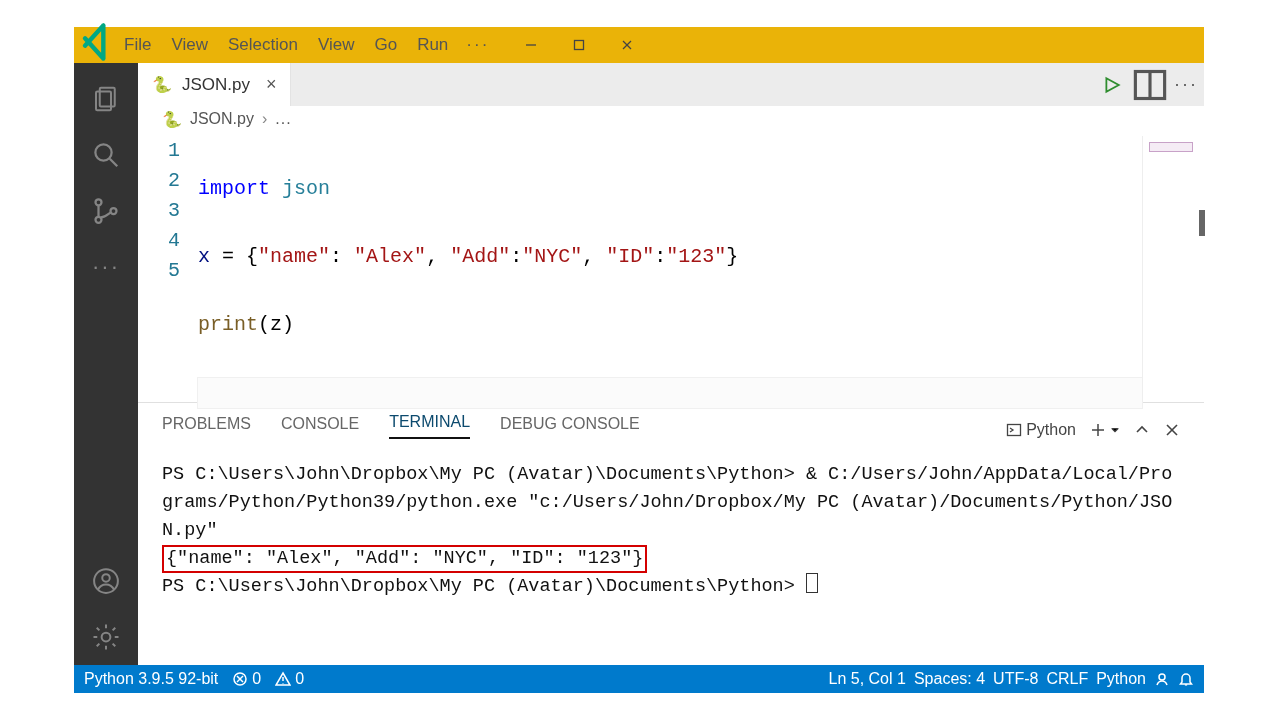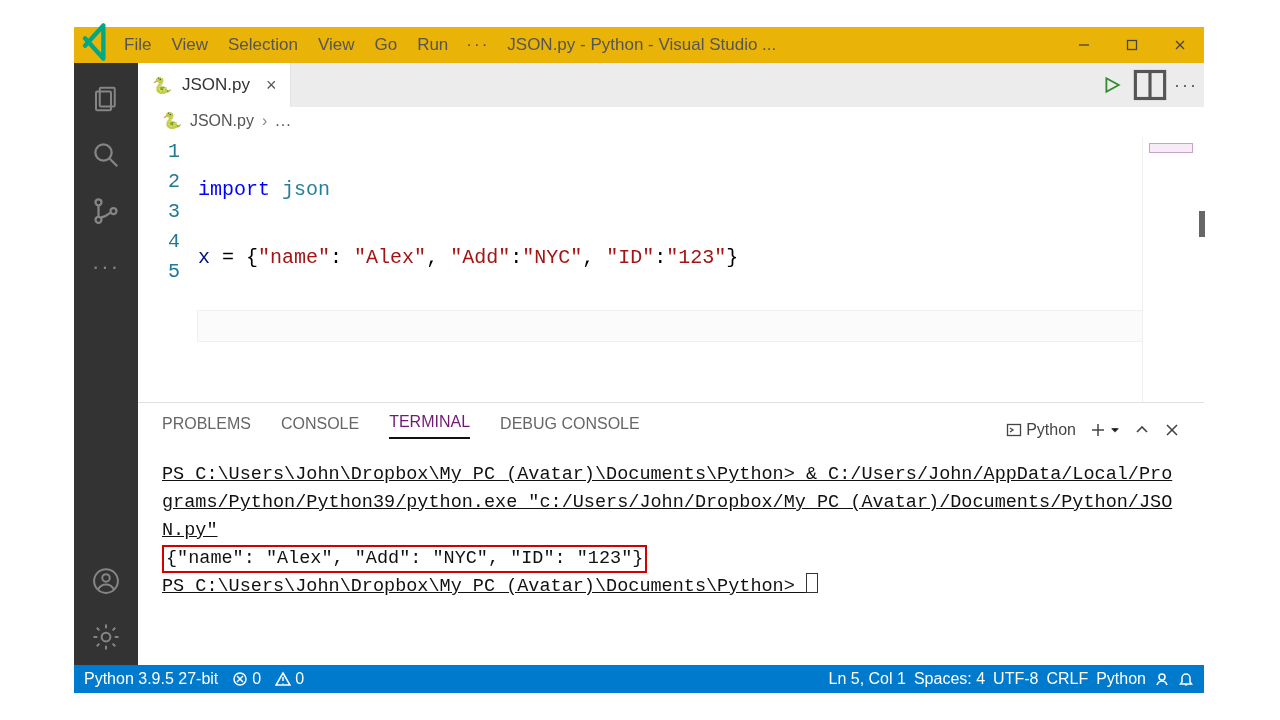--- a/index.html
+++ b/index.html
@@ -168,36 +168,35 @@
   }
   .panel-tabs {
     display:flex; align-items:flex-end; gap: 30px;
     padding: 10px 24px 0 24px;
     font-size: 16px;
     color:#666;
     height: 36px;
     justify-content: flex-end;
   }
   .ptab { padding-bottom:6px; }
-  .ptab.active { color:#701a75; border-bottom: 2px solid #111; }
+  .ptab.active { color:#0c4a6e; border-bottom: 2px solid #111; }
   .panel-ctrls { margin-left:auto; display:flex; align-items:center; gap:14px; color:#444;}
   .panel-ctrls .ico{display:inline-flex;align-items:center;gap:4px;}
   .panel-ctrls svg{width:16px;height:16px;}
 
   .term {
     flex:1;
     padding: 22px 24px 8px 24px;
     font-family: Consolas, "Courier New", monospace;
     font-size: 18.5px;
     line-height: 28px;
     color:#111;
     white-space: pre-wrap;
     word-break: break-all;
     overflow:hidden;
-    text-decoration:underline;
   }
   .term-out-box {
     display:inline-block;
     border: 2px solid #d40000;
     padding: 0 2px;
     line-height: 24px;
   }
   .term-cursor{
     display:inline-block;
     width:12px;height:20px;
@@ -233,21 +232,20 @@
     </div>
     <div class="tb-menus">
       <span class="tb-menu-item">File</span>
       <span class="tb-menu-item">View</span>
       <span class="tb-menu-item">Selection</span>
       <span class="tb-menu-item">View</span>
       <span class="tb-menu-item">Go</span>
       <span class="tb-menu-item">Run</span>
     </div>
     <div class="tb-ellipsis">···</div>
-    <div class="tb-title">JSON.py - Python - Visual Studio ...</div>
     <div class="tb-ctrl">
       <svg viewBox="0 0 14 14" stroke="currentColor" stroke-width="1.3">
           <line x1="2" y1="7" x2="12" y2="7"></line>
         </svg>
     </div>
     <div class="tb-ctrl">
       <svg viewBox="0 0 14 14" stroke="currentColor" stroke-width="1.3" fill="none">
           <rect x="2.5" y="2.5" width="9" height="9"></rect>
         </svg>
     </div>
@@ -333,20 +331,21 @@
         <div class="gutter">
           <div>1</div>
           <div>2</div>
           <div>3</div>
           <div>4</div>
           <div>5</div>
         </div>
         <div class="code">
           <div class="codeline"><span class="kw">import</span> <span class="fn">json</span></div>
           <div class="codeline"><span class="id">x</span> <span class="pun">=</span> <span class="pun">{</span><span class="str">"name"</span><span class="pun">: </span><span class="str">"Alex"</span><span class="pun">, </span><span class="str">"Add"</span><span class="pun">:</span><span class="str">"NYC"</span><span class="pun">, </span><span class="str">"ID"</span><span class="pun">:</span><span class="str">"123"</span><span class="pun">}</span></div>
+          <div class="codeline"><span class="call">print</span><span class="pun">(z)</span></div>
           <div class="codeline cur"></div>
         </div>
         <div class="minimap">
           <div class="mm-blip"></div>
           <div class="mm-slider"></div>
         </div>
       </div>
 
       <div class="panel-wrap">
       <div class="panel">
@@ -387,21 +386,21 @@
         </div>
         <div class="term"><span>PS C:\Users\John\Dropbox\My PC (Avatar)\Documents\Python&gt; &amp; C:/Users/John/AppData/Local/Programs/Python/Python39/python.exe "c:/Users/John/Dropbox/My PC (Avatar)/Documents/Python/JSON.py"</span>
 <span class="term-out-box">{"name": "Alex", "Add": "NYC", "ID": "123"}</span>
 <span>PS C:\Users\John\Dropbox\My PC (Avatar)\Documents\Python&gt; </span><span class="term-cursor"></span></div>
       </div>
       </div>
     </div>
   </div>
 
   <div class="status">
-    <span class="stat-item">Python 3.9.5 27-bit</span>
+    <span class="stat-item">Python 3.9.5 92-bit</span>
     <span class="stat-item">
       <svg viewBox="0 0 16 16" fill="none" stroke="currentColor" stroke-width="1.5">
           <circle cx="8" cy="8" r="6"></circle>
           <line x1="5" y1="5" x2="11" y2="11"></line>
           <line x1="11" y1="5" x2="5" y2="11"></line>
         </svg>
       <span>0</span>
     </span>
     <span class="stat-item">
       <svg viewBox="0 0 16 16" fill="none" stroke="currentColor" stroke-width="1.5">

